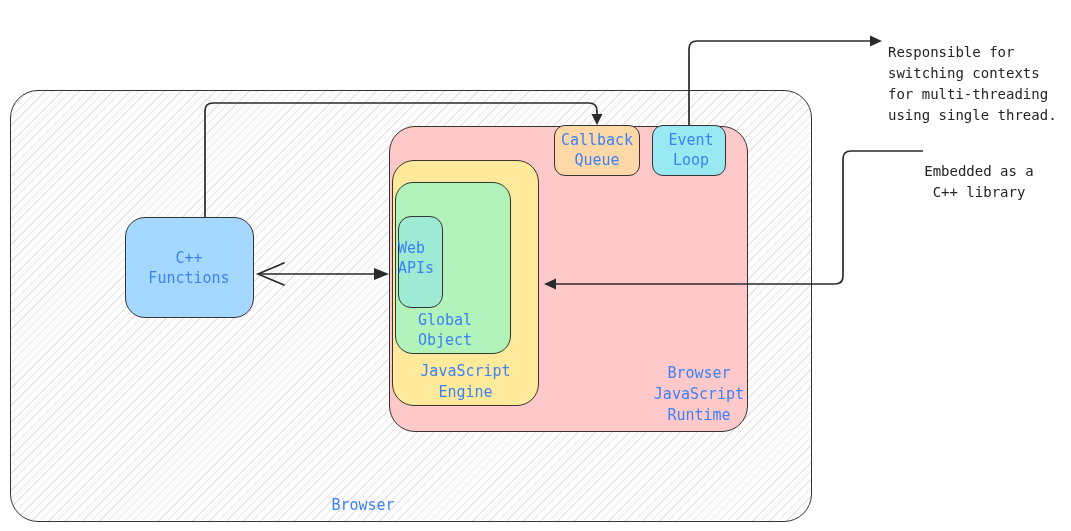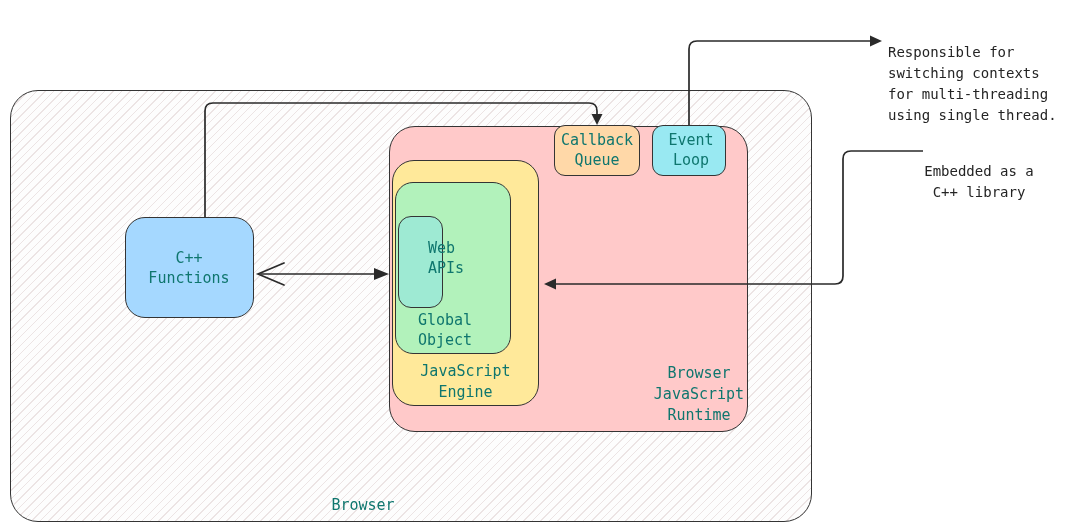--- a/index.html
+++ b/index.html
@@ -34,24 +34,24 @@
   .cpp-box       { left: 125px; top: 217px; width: 129px; height: 101px; border-radius: 20px; }
   .callback-box  { left: 554px; top: 125px; width: 86px;  height: 51px;  border-radius: 11px; }
   .eventloop-box { left: 652px; top: 125px; width: 74px;  height: 51px;  border-radius: 11px; }
 
   .lbl {
     position: absolute;
     white-space: pre-line;
     font-size: 15px;
     line-height: 20px;
     text-align: center;
-    color: #0f766e;
+    color: #3b82f6;
   }
   .lbl-cpp       { left: 129px; top: 248px; width: 120px; }
-  .lbl-webapis   { left: 398px; top: 238px; width: 26px; margin-left: 30px; }
+  .lbl-webapis   { left: 398px; top: 238px; width: 26px; }
   .lbl-global    { left: 395px; top: 310px; width: 100px; }
   .lbl-engine    { left: 392px; top: 361px; width: 147px; line-height: 21px; }
   .lbl-runtime   { left: 640px; top: 363px; width: 118px; line-height: 21px; }
   .lbl-callback  { left: 554px; top: 130px; width: 86px; }
   .lbl-eventloop { left: 652px; top: 130px; width: 78px; }
   .lbl-browser   { left: 303px; top: 496px; width: 120px; line-height: 18px; }
 
   .note {
     position: absolute;
     white-space: pre-line;

